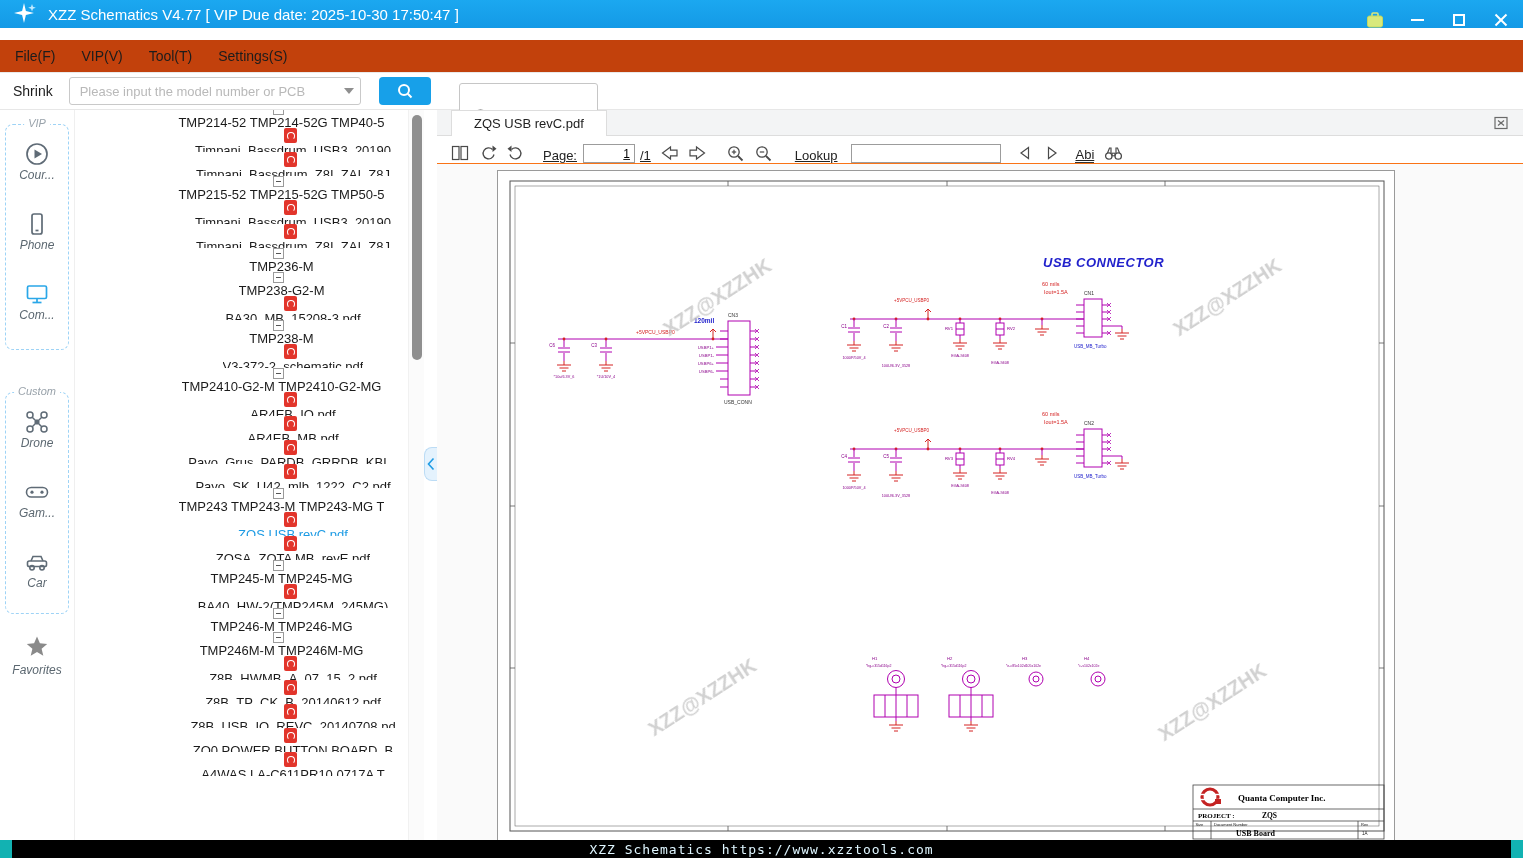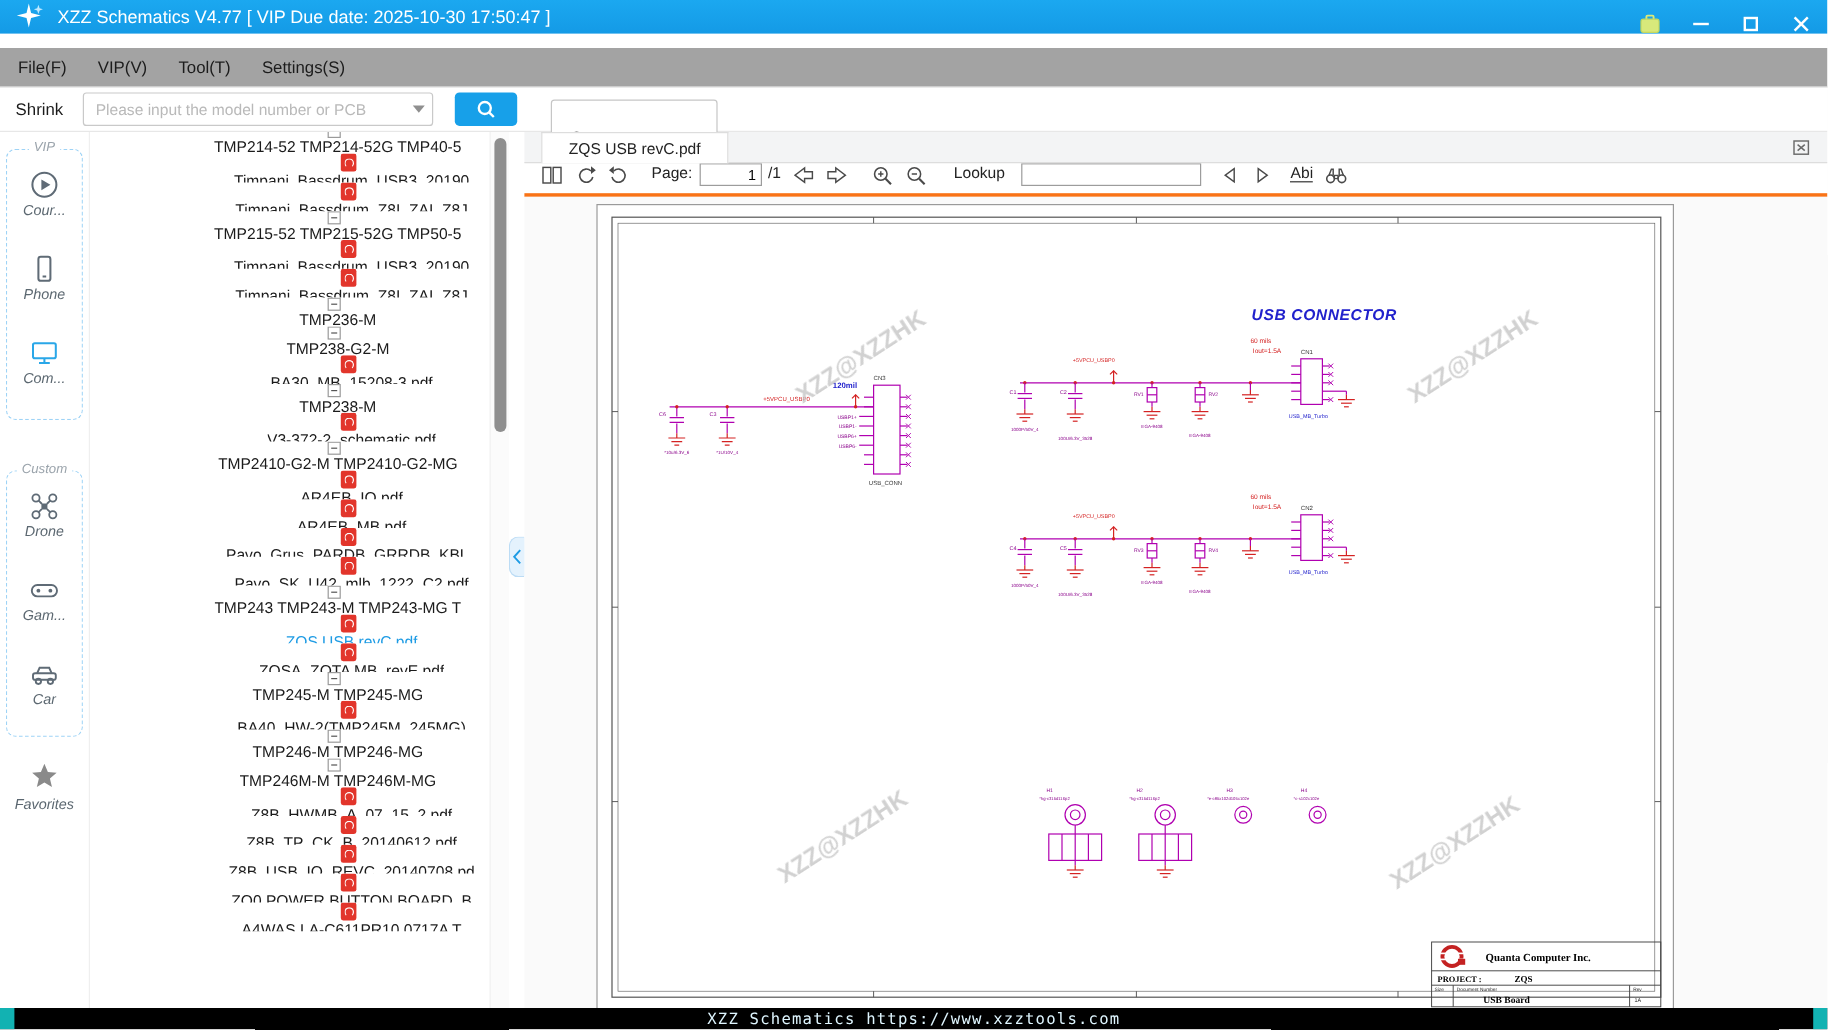--- a/index.html
+++ b/index.html
@@ -10,21 +10,21 @@
   
   .titlebar { position:absolute; left:0; top:0; width:100%; height:28px; background:linear-gradient(#1ba8f0,#149ae6); display:flex; align-items:center; }
   .titlebar .appicon { margin-left:12px; width:26px; height:26px; flex:none; }
   .titlebar .title { margin-left:10px; color:#fff; font-size:15px; white-space:nowrap; }
   .win-controls { position:absolute; right:8px; top:0; height:40px; display:flex; align-items:center; gap:14px; }
   .win-btn { width:28px; height:28px; display:flex; align-items:center; justify-content:center; cursor:pointer; }
   .glyph-min { width:13px; height:2px; background:#fff; }
   .glyph-max { width:12px; height:12px; border:2px solid #fff; }
 
   
-  .menubar { position:absolute; left:0; top:40px; width:100%; height:33px; background:#a3a3a3; border-bottom:1px solid #e9e9e9; display:flex; align-items:center; padding-left:15px; gap:26px; }
+  .menubar { position:absolute; left:0; top:40px; width:100%; height:33px; background:#c2410c; border-bottom:1px solid #e9e9e9; display:flex; align-items:center; padding-left:15px; gap:26px; }
   .menu-item { font-size:14px; color:#1c1c1c; cursor:pointer; }
 
   
   .toolbar { position:absolute; left:0; top:73px; width:100%; height:37px; background:#fff; border-bottom:1px solid #e7e7e7; display:flex; align-items:center; }
   .shrink-btn { margin-left:7px; font-size:14px; color:#1b1b1b; padding:4px 6px; cursor:pointer; }
   .combo { position:relative; margin-left:10px; width:292px; height:28px; }
   .combo input { width:100%; height:100%; border:1px solid #c9c9c9; border-radius:3px; padding:0 24px 0 10px; font-size:13px; color:#737373; font-family:"Liberation Sans",sans-serif; outline:none; }
   .combo input::placeholder { color:#b9b9b9; }
   .combo .caret { position:absolute; right:7px; top:11px; width:0; height:0; border-left:5px solid transparent; border-right:5px solid transparent; border-top:6px solid #8f8f8f; cursor:pointer; }
   .search-btn { margin-left:18px; width:52px; height:28px; background:#17a0e9; border-radius:4px; display:flex; align-items:center; justify-content:center; cursor:pointer; }
@@ -58,21 +58,21 @@
   .tree-thumb { position:absolute; left:3px; top:5px; width:10px; height:245px; background:#8f8f8f; border-radius:5px; cursor:pointer; }
 
   
   .viewer { position:absolute; left:437px; top:110px; right:0; height:730px; background:#fff; }
   .collapse-tab { position:absolute; left:-13px; top:337px; width:13px; height:34px; background:#e4f2fd; border:1px solid #bcdcf5; border-right:none; border-radius:8px 0 0 8px; display:flex; align-items:center; justify-content:center; cursor:pointer; z-index:5; }
 
   .tabbar { position:relative; height:26px; background:#f3f4f5; border-bottom:1px solid #dddddd; }
   .doc-tab { position:absolute; left:14px; top:0; height:26px; background:#fff; border:1px solid #dddddd; border-bottom:none; padding:0 22px; font-size:13px; line-height:25px; color:#222; cursor:pointer; }
   .close-doc { position:absolute; right:14px; top:5px; width:16px; height:16px; cursor:pointer; }
 
-  .pdfbar { height:28px; display:flex; align-items:flex-start; padding-left:12px; border-bottom:3px solid #f97316; font-size:13px; color:#222; }
+  .pdfbar { height:28px; display:flex; align-items:flex-end; padding-left:12px; border-bottom:1px solid #f97316; font-size:13px; color:#222;text-decoration:underline; }
   .pbtn { width:22px; height:20px; display:flex; align-items:center; justify-content:center; margin-right:6px; cursor:pointer; flex:none; }
   .plabel { margin:0 6px 0 10px; }
   .page-input { width:52px; height:19px; border:1px solid #9c9c9c; font-size:12px; text-align:right; padding-right:4px; font-family:"Liberation Sans",sans-serif; outline:none; }
   .page-total { margin:0 8px 0 5px; }
   .lookup-input { width:150px; height:19px; border:1px solid #9c9c9c; margin-left:8px; font-size:12px; padding:0 4px; font-family:"Liberation Sans",sans-serif; outline:none; }
   .abi { margin:0 8px 0 6px; border-bottom:1px solid #333; cursor:pointer; }
 
   .docarea { position:absolute; left:0; right:0; top:54px; bottom:0; background:#fafafa; overflow:hidden; }
   .page { position:absolute; left:60px; top:6px; width:898px; height:672px; background:#fff; border:1px solid #9a9a9a; }
 

